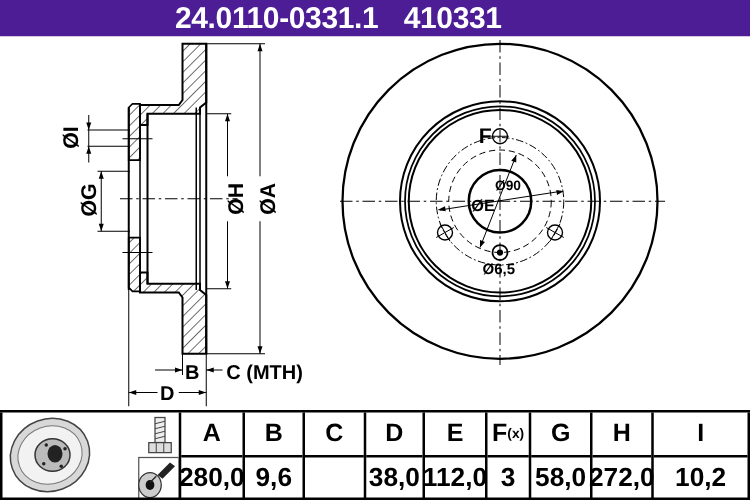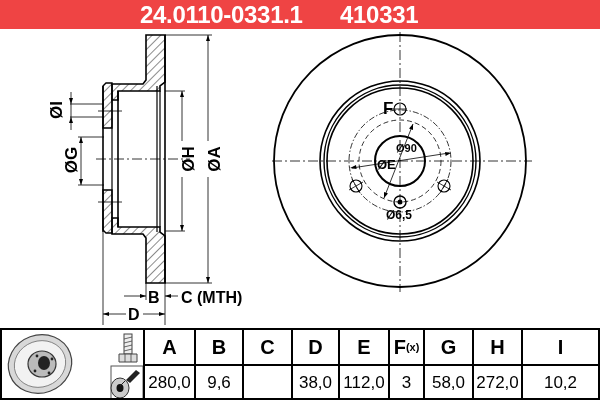--- a/index.html
+++ b/index.html
@@ -1,27 +1,27 @@
 <!DOCTYPE html>
 <html><head>
   <meta charset="utf-8">
   <style>
     html, body { margin: 0; padding: 0; }
     body { width: 600px; height: 400px; background: #ffffff; position: relative; overflow: hidden; font-family: "Liberation Sans", sans-serif; }
-    .header { position: absolute; left: 0; top: 0; width: 600px; height: 29px; background: #ef4444; }
+    .header { position: absolute; left: 0; top: 0; width: 600px; height: 29px; background: #4c1d95; }
     .header .part-no { position: absolute; left: 140px; top: 1px; color: #fff; font-weight: bold; font-size: 24px; letter-spacing: -0.3px; }
-    .header .ref-no { position: absolute; left: 323px; top: 1px; color: #fff; font-weight: bold; font-size: 24px; letter-spacing: -0.3px; margin-left: 17px; }
+    .header .ref-no { position: absolute; left: 323px; top: 1px; color: #fff; font-weight: bold; font-size: 24px; letter-spacing: -0.3px; }
     .note { position: absolute; left: 4px; top: 32px; font-size: 10px; font-weight: bold; line-height: 13px; color: #000; }
     svg.drawing { position: absolute; left: 0; top: 0; }
     .table { position: absolute; left: 0; top: 328px; width: 600px; height: 72px; border-top: 2px solid #000; box-sizing: border-box; }
     .iconcell { position: absolute; left: 0; top: 0; width: 145px; height: 70px; border-left: 2px solid #000; border-right: 2px solid #000; box-sizing: border-box; }
     .col { position: absolute; top: 0; height: 70px; border-right: 2px solid #000; box-sizing: border-box; }
     .col .hd { height: 36px; border-bottom: 2px solid #000; box-sizing: border-box; display: flex; align-items: center; justify-content: center; font-weight: bold; font-size: 20px; }
     .col .hd .sub { font-size: 11px; }
-    .col .val { height: 34px; display: flex; align-items: center; justify-content: center; font-weight: normal; font-size: 17px; }
+    .col .val { height: 34px; display: flex; align-items: center; justify-content: center; font-weight: bold; font-size: 21px; }
     .tbottom { position: absolute; left: 0; top: 398px; width: 600px; height: 2px; background: #000; }
   </style>
 </head>
 <body>
 
 <div class="header">
   <span class="part-no">24.0110-0331.1</span>
   <span class="ref-no">410331</span>
 </div>
 

